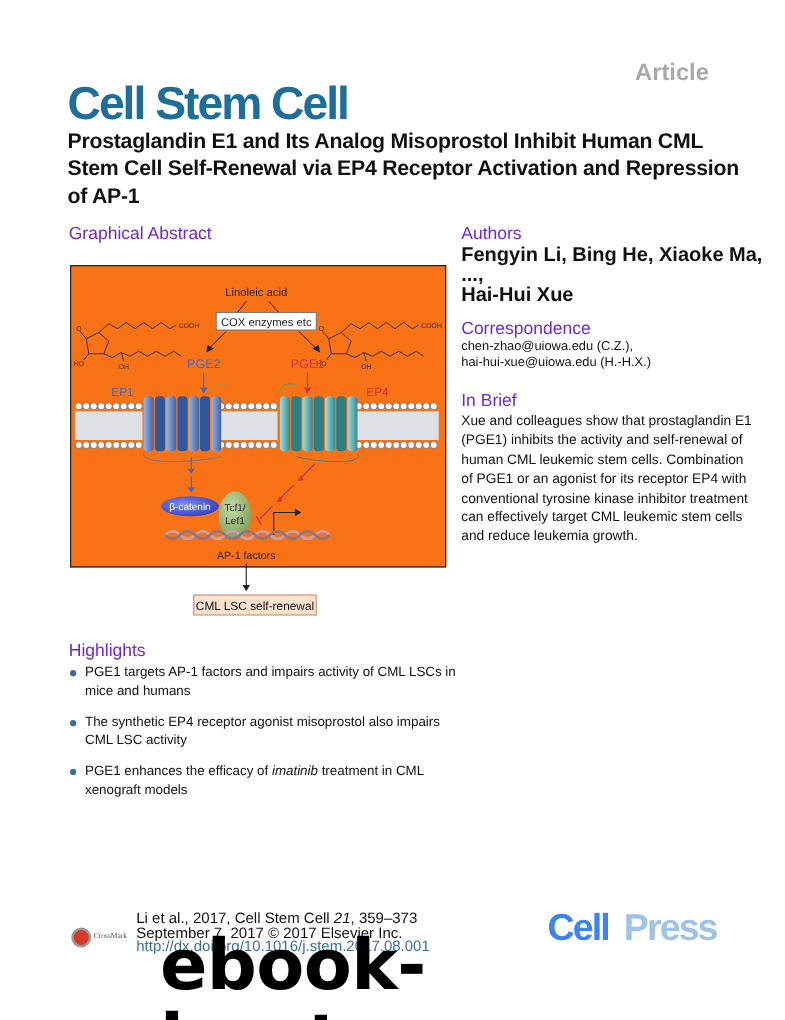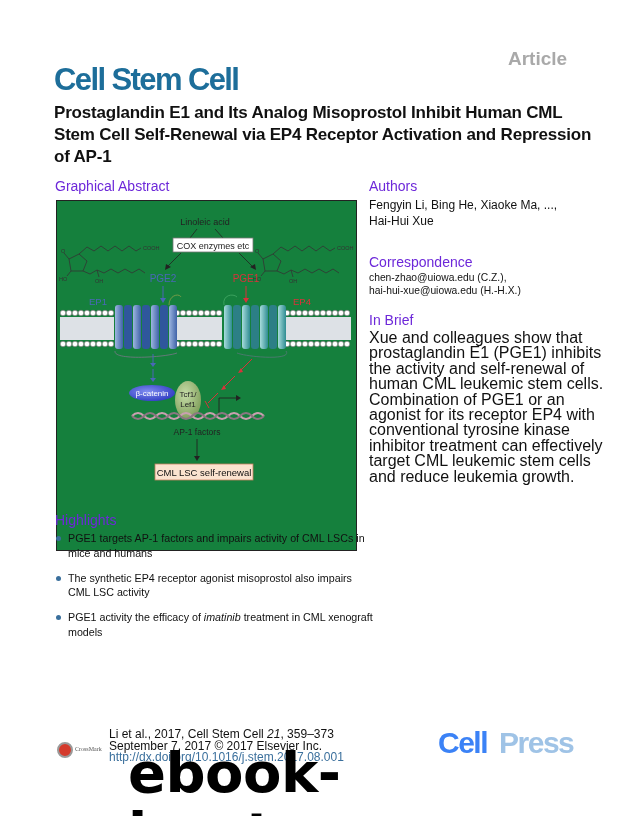--- a/index.html
+++ b/index.html
@@ -2,32 +2,32 @@
 <html><head>
 <meta charset="utf-8">
 <style>
   html, body { margin: 0; padding: 0; }
   body {
     width: 628px; height: 816px; background: #ffffff; position: relative; overflow: hidden;
     font-family: "Liberation Sans", sans-serif; color: #111;
   }
   .abs { position: absolute; }
   .article-label { left: 508px; top: 48px; font-size: 19px; font-weight: bold; color: #a9a9a9; }
-  .journal { left: 54px; top: 62px; font-size: 31px; font-weight: bold; color: #1d6e9a; letter-spacing: -1.6px; }
+  .journal { left: 54px; top: 62px; font-size: 37px; font-weight: bold; color: #1d6e9a; letter-spacing: -1.6px; }
   .title { left: 54px; top: 102px; width: 540px; font-size: 17px; font-weight: bold; line-height: 22px; color: #111; letter-spacing: -0.2px; }
   .sec-head { font-size: 14px; color: #6d28d9; }
   .ga-head { left: 55px; top: 178px; }
-  .figure-box { left: 56px; top: 200px; width: 301px; height: 351px; border: 1.5px solid #222; box-sizing: border-box; background: #15803d; }
+  .figure-box { left: 56px; top: 212px; width: 301px; height: 242px; border: 1.5px solid #222; box-sizing: border-box; background: #f97316; }
   .right-col { left: 369px; width: 250px; }
   .authors-head { top: 178px; }
-  .authors { top: 197px; font-size: 12px; line-height: 16px; }
+  .authors { top: 197px; font-size: 16px; line-height: 16px; font-weight: bold; }
   .corr-head { top: 254px; }
   .corr { top: 271px; font-size: 10.3px; line-height: 13px; }
   .brief-head { top: 312px; }
-  .brief { top: 330px; font-size: 16px; line-height: 15.4px; width: 235px; }
+  .brief { top: 330px; font-size: 11px; line-height: 15.4px; width: 235px; }
   .hl-head { left: 55px; top: 512px; }
   .highlights { left: 55px; top: 531px; width: 320px; margin: 0; padding: 0; list-style: none; }
   .highlights li { position: relative; padding-left: 13px; font-size: 10.7px; line-height: 14.5px; margin-bottom: 10.5px; }
   .highlights li .dot { position: absolute; left: 1px; top: 5px; width: 5px; height: 5px; border-radius: 50%; background: #3a6f9c; }
   .footer-text { left: 109px; top: 729px; font-size: 12px; line-height: 11.5px; }
   .footer-text .doi { color: #3a6f9c; }
   .crossmark { left: 57px; top: 742px; width: 16px; height: 16px; border-radius: 50%; border: 2px solid #9a9a9a; box-sizing: border-box; background: #d43a2c; }
   .crossmark-text { left: 75px; top: 746px; font-size: 6px; color: #555; font-family: "Liberation Serif", serif; }
   .cellpress { left: 438px; top: 726px; font-size: 30px; font-weight: bold; letter-spacing: -1.5px; }
   .cellpress .cell { color: #3b82f6; }
@@ -248,21 +248,21 @@
   <div>hai-hui-xue@uiowa.edu (H.-H.X.)</div>
 </div>
 
 <div class="abs sec-head right-col brief-head">In Brief</div>
 <div class="abs right-col brief">Xue and colleagues show that prostaglandin E1 (PGE1) inhibits the activity and self-renewal of human CML leukemic stem cells. Combination of PGE1 or an agonist for its receptor EP4 with conventional tyrosine kinase inhibitor treatment can effectively target CML leukemic stem cells and reduce leukemia growth.</div>
 
 <div class="abs sec-head hl-head">Highlights</div>
 <ul class="abs highlights">
   <li><span class="dot"></span><span>PGE1 targets AP-1 factors and impairs activity of CML LSCs in mice and humans</span></li>
   <li><span class="dot"></span><span>The synthetic EP4 receptor agonist misoprostol also impairs CML LSC activity</span></li>
-  <li><span class="dot"></span><span>PGE1 activity the efficacy of </span><em>imatinib</em><span> treatment in CML xenograft models</span></li>
+  <li><span class="dot"></span><span>PGE1 enhances the efficacy of </span><em>imatinib</em><span> treatment in CML xenograft models</span></li>
 </ul>
 
 <div class="abs crossmark"></div>
 <div class="abs crossmark-text">CrossMark</div>
 <div class="abs footer-text">
   <div><span>Li et al., 2017, Cell Stem Cell </span><em>21</em><span>, 359–373</span></div>
   <div>September 7, 2017 © 2017 Elsevier Inc.</div>
   <div class="doi">http://dx.doi.org/10.1016/j.stem.2017.08.001</div>
 </div>
 

